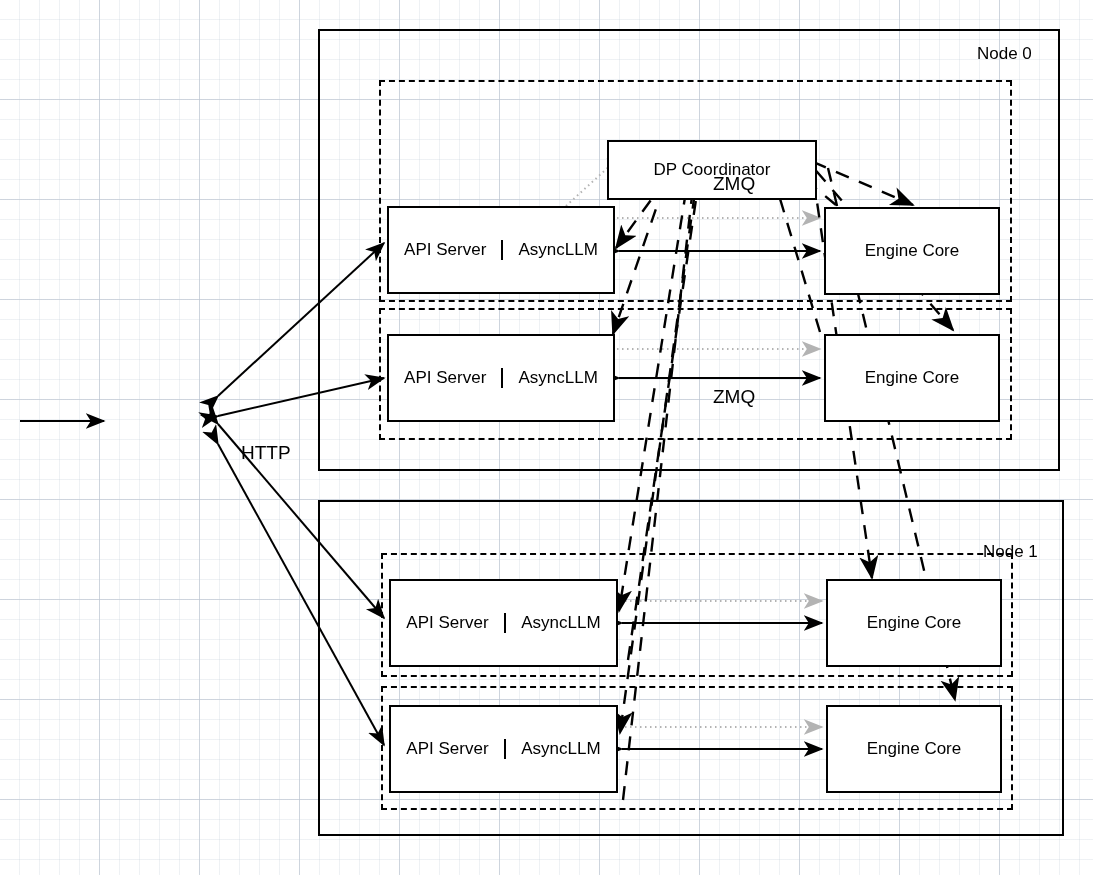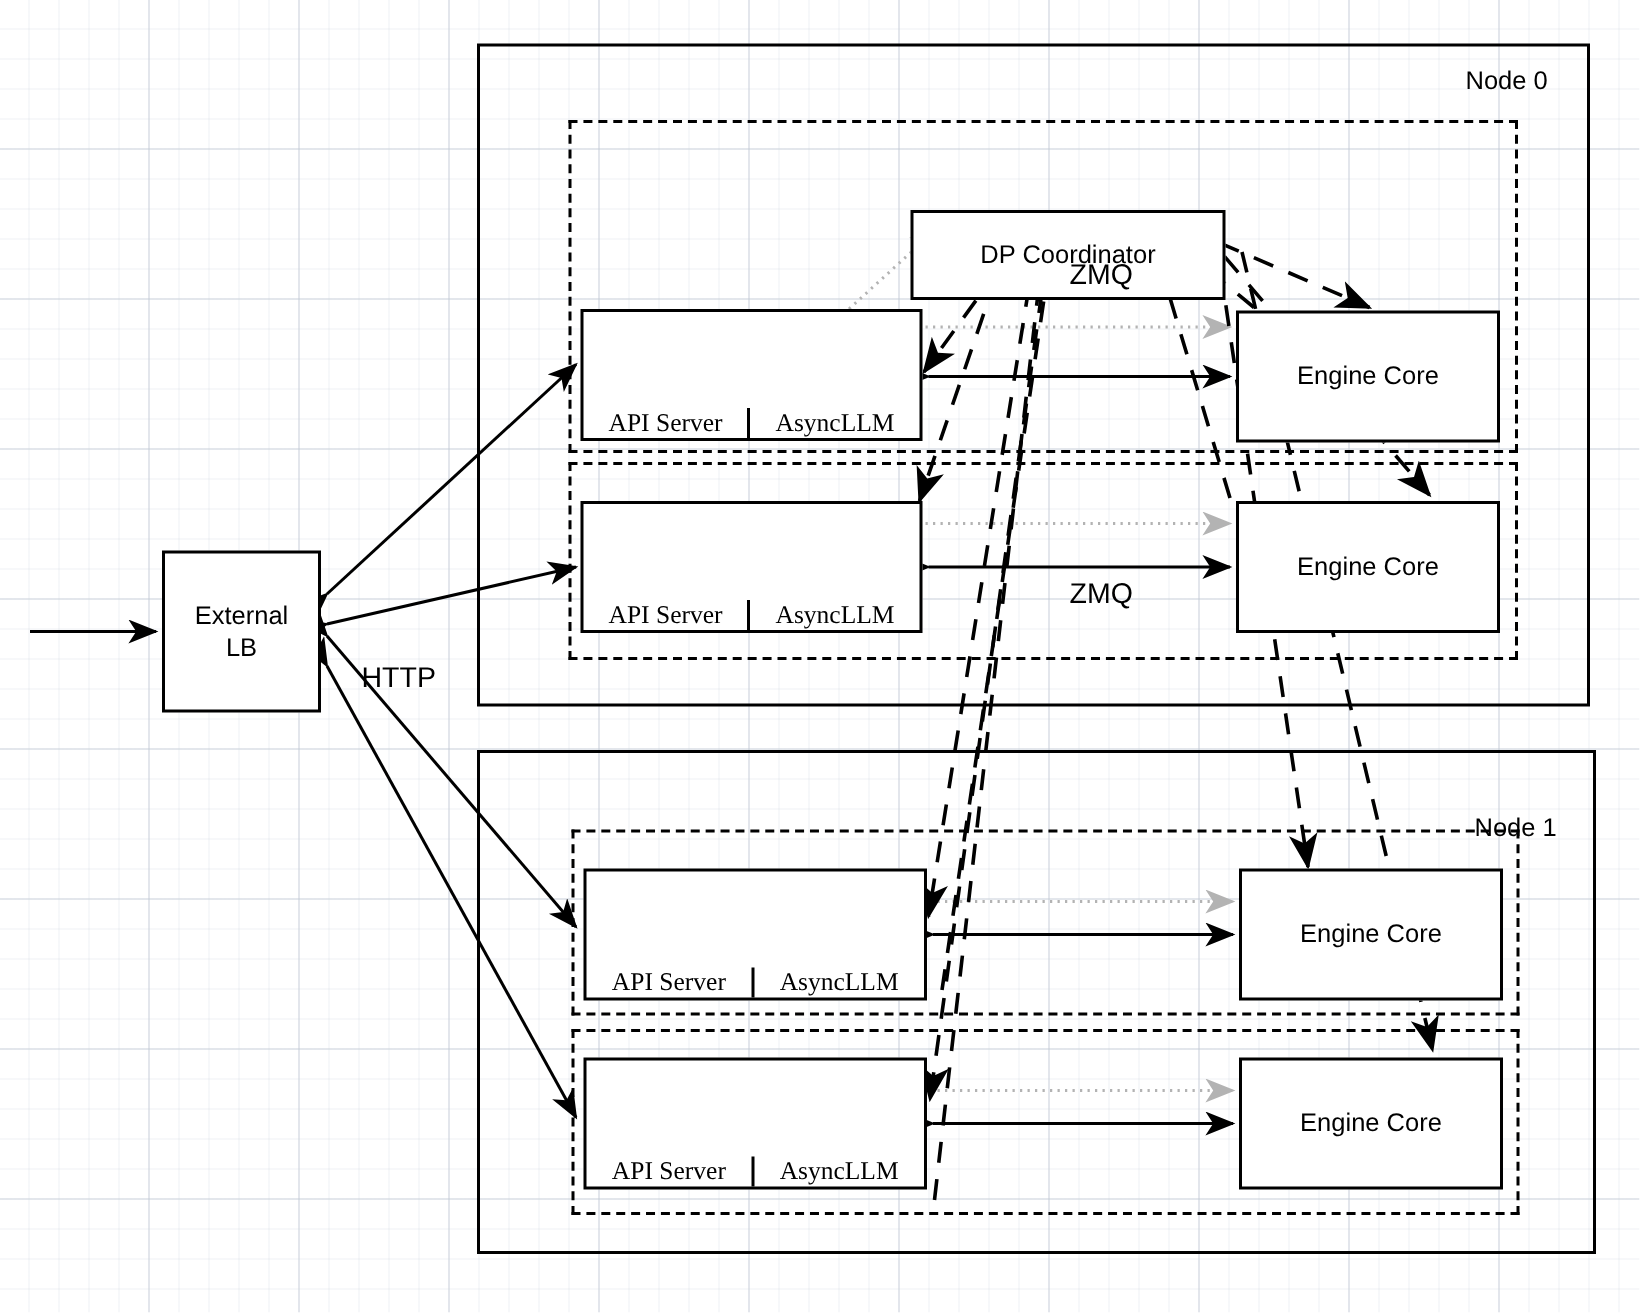--- a/index.html
+++ b/index.html
@@ -60,22 +60,21 @@
     box-sizing: border-box;
     background: transparent;
     border: 2px dashed #000000;
   }
   .split-box {
     position: absolute;
     box-sizing: border-box;
     background: #ffffff;
     border: 2px solid #000000;
     display: flex;
-    align-items: flex-end;
-    font-family: Liberation Serif, serif;
+    align-items: center;
   }
   .split-cell {
     flex: 1 1 auto;
     display: flex;
     align-items: center;
     justify-content: center;
     font-size: 17px;
     color: #000000;
     white-space: nowrap;
   }
@@ -185,24 +184,20 @@
       <line x1="672" y1="162" x2="613" y2="334" stroke="#000000" stroke-width="2.4" stroke-dasharray="14 11" marker-end="url(#arrowBlack)"></line>
     </g>
     <g>
       <line x1="690" y1="166" x2="619" y2="611" stroke="#000000" stroke-width="2.4" stroke-dasharray="14 11" marker-end="url(#arrowBlack)"></line>
     </g>
     <g>
       <line x1="698" y1="170" x2="620" y2="733" stroke="#000000" stroke-width="2.4" stroke-dasharray="14 11" marker-end="url(#arrowBlack)"></line>
     </g>
   </svg>
 
-  <div class="box" style="left:108px; top:367px; width:106px; height:108px; flex-direction:column;">
-    <span>External</span>
-    <span>LB</span>
-  </div>
 
   <div class="edge-label" style="left:241px; top:418px;margin-top:24px;">HTTP</div>
 
   <div class="node-container" style="left:318px; top:29px; width:742px; height:442px;"></div>
   <div class="node-label" style="left:977px; top:44px;">Node 0</div>
 
   <div class="box" style="left:607px; top:100px; width:210px; height:60px;margin-top:40px;">
     <span>DP Coordinator</span>
   </div>
   <div class="edge-label" style="left:713px; top:173px;">ZMQ</div>

